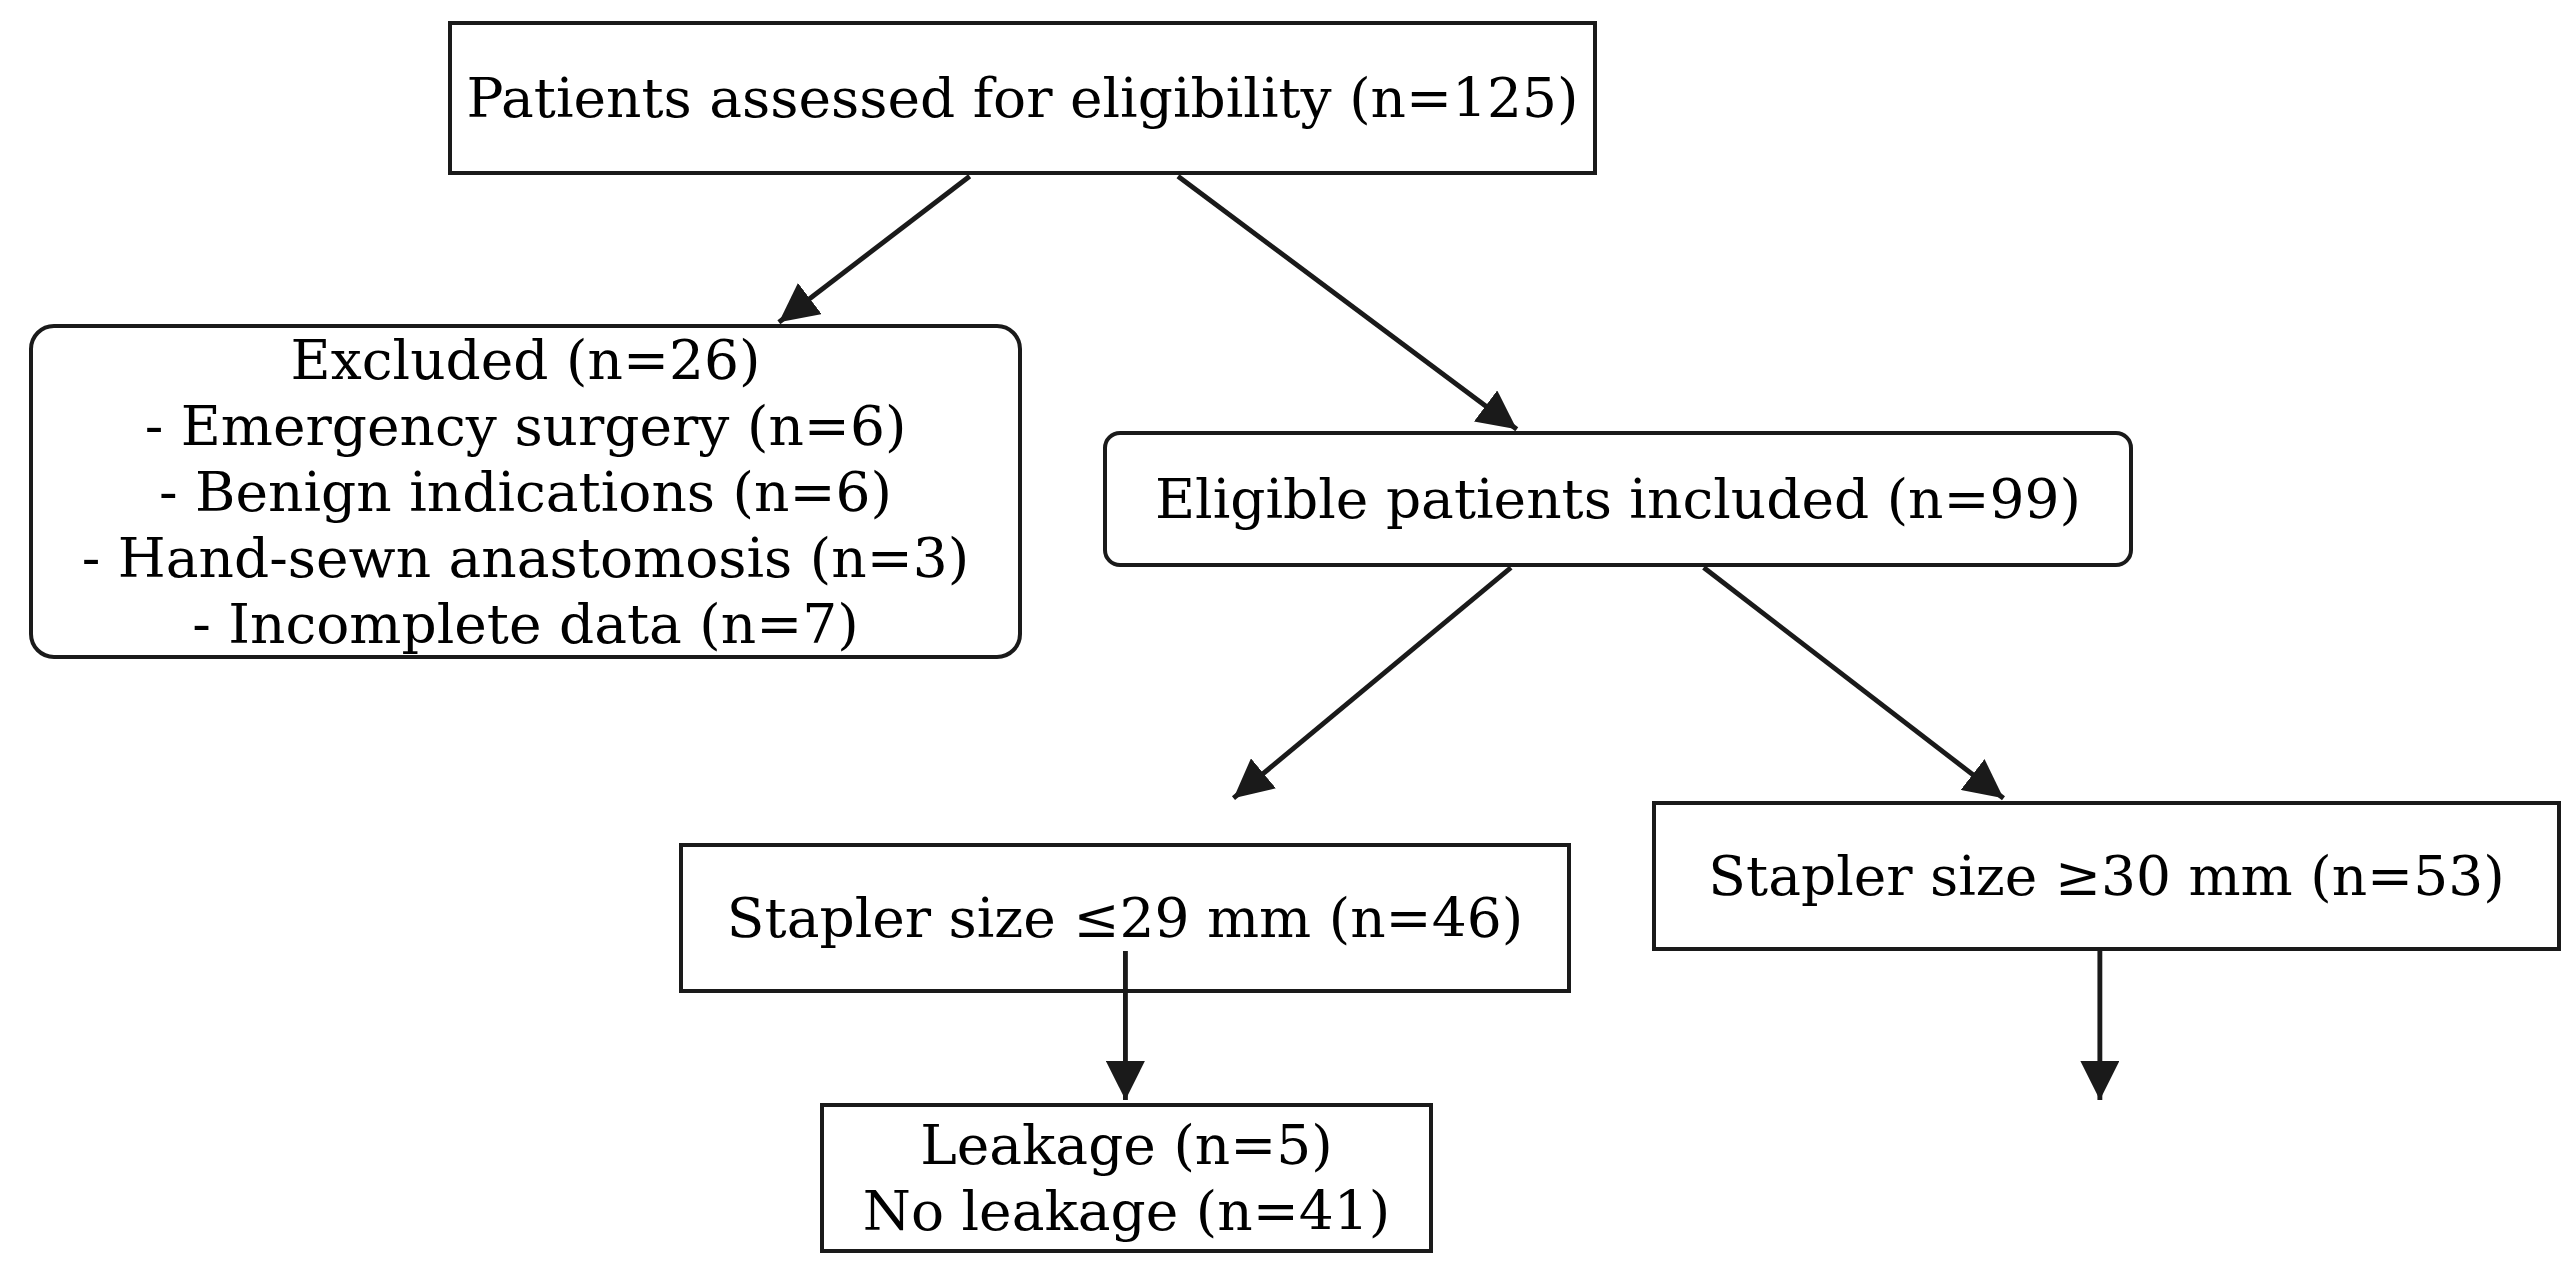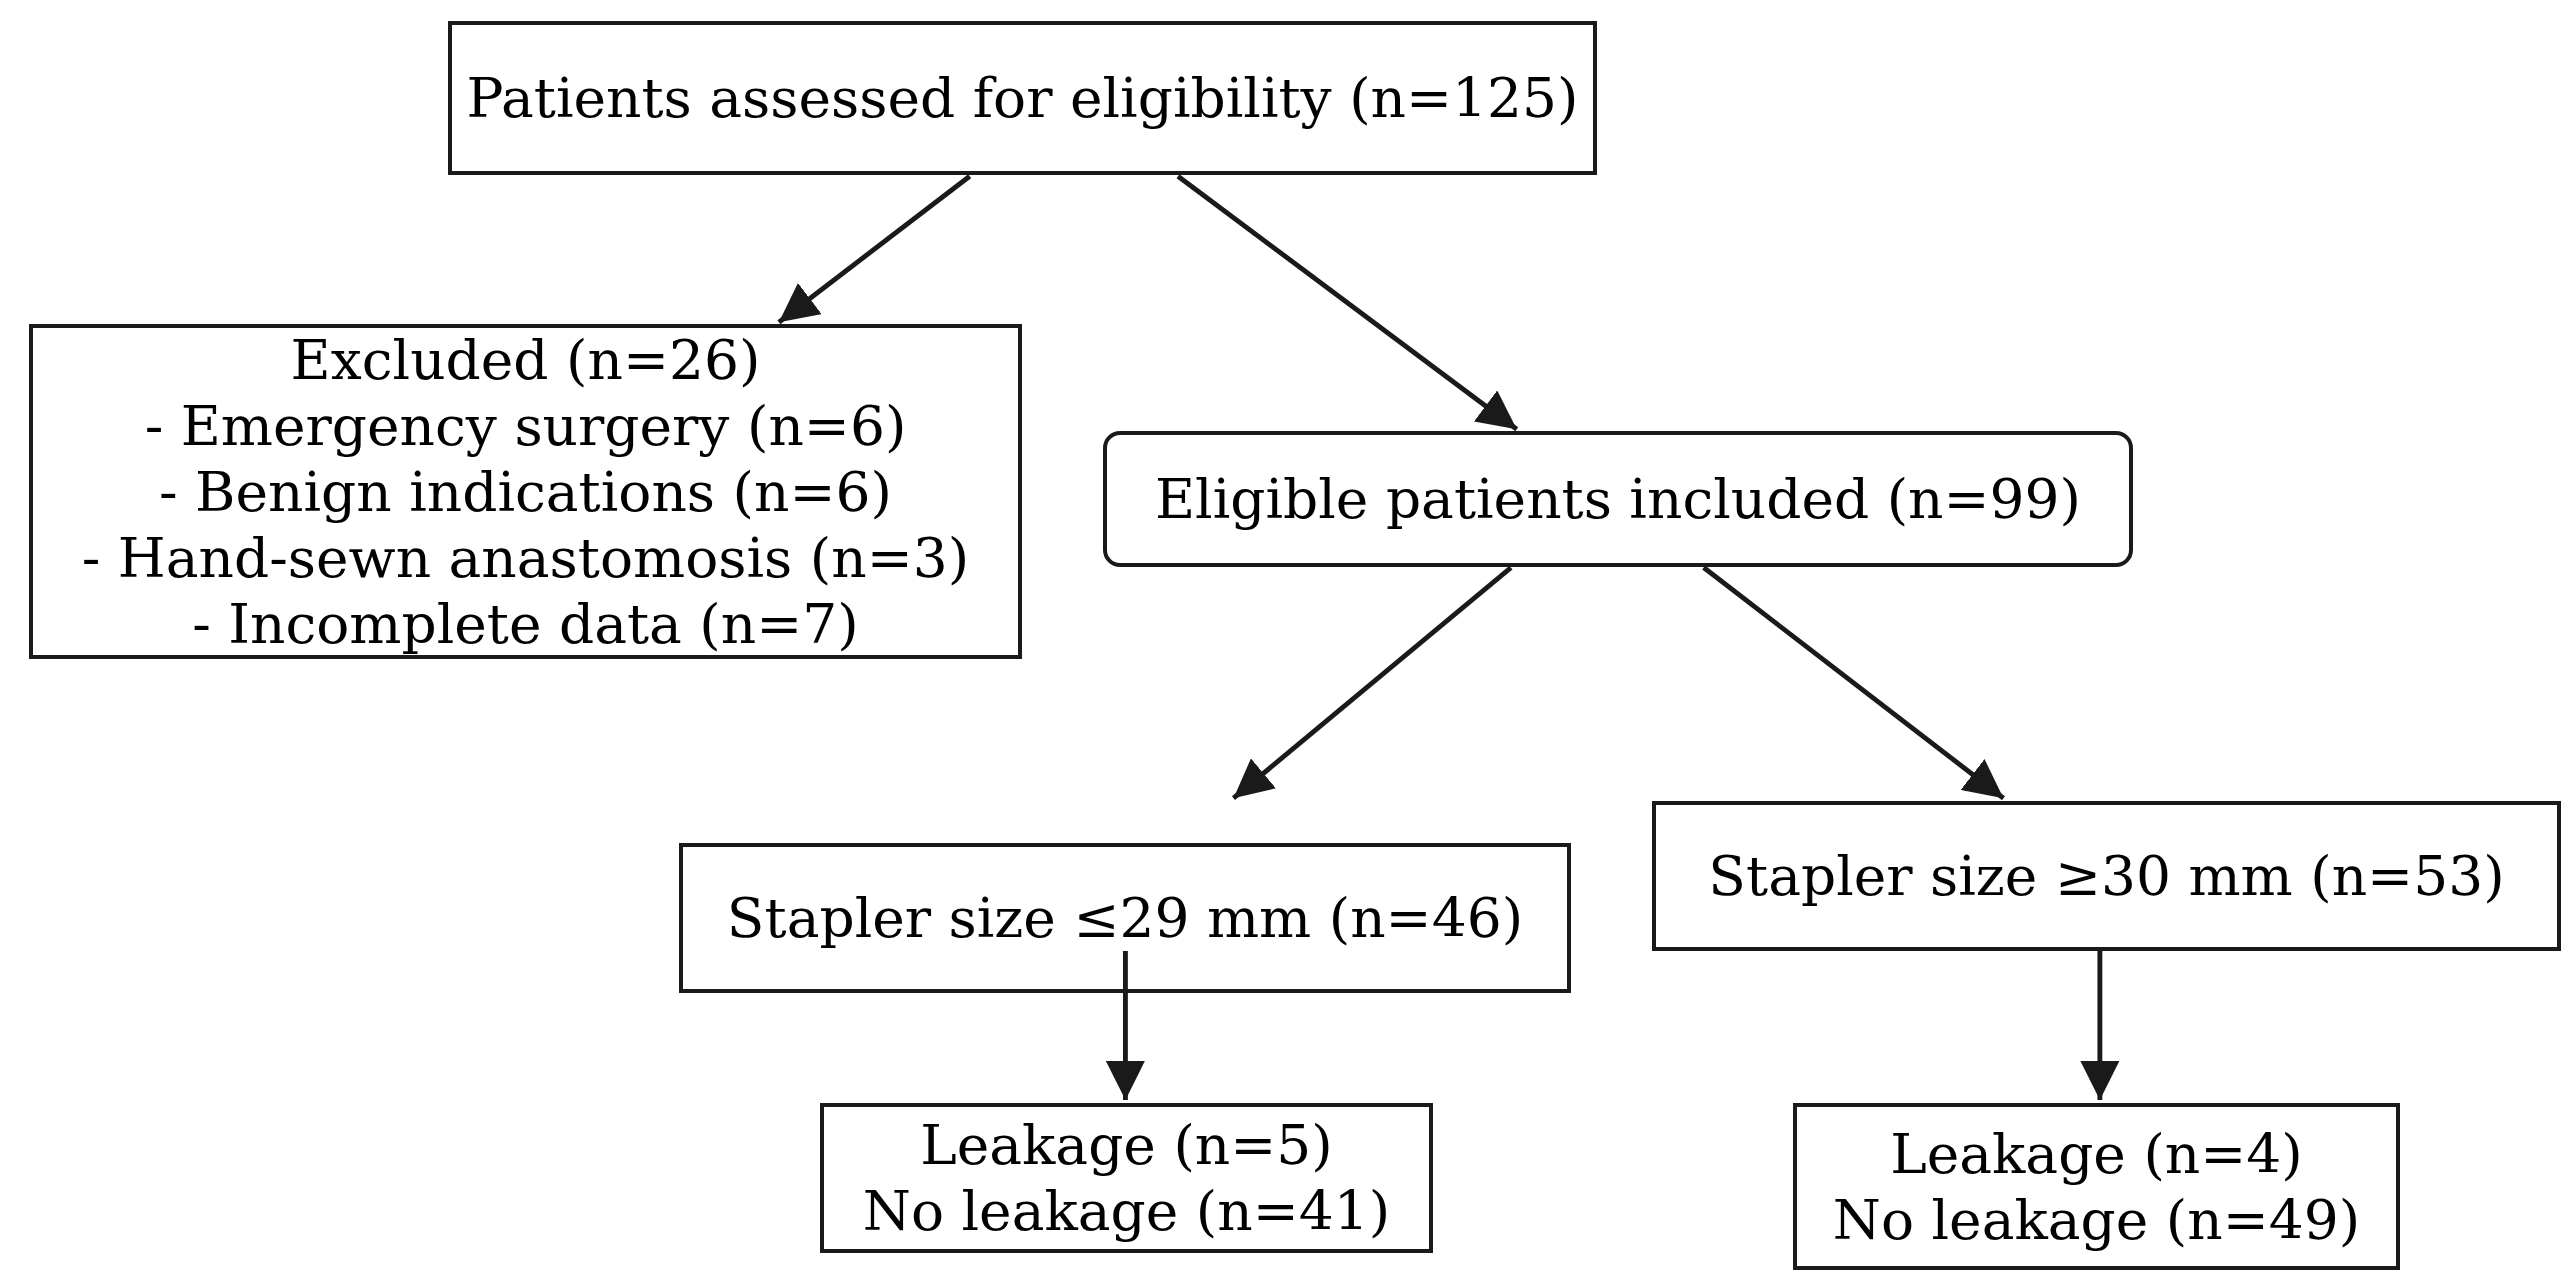--- a/index.html
+++ b/index.html
@@ -71,21 +71,21 @@
     <line x1="1552" y1="583" x2="1267" y2="820" marker-end="url(#ah)"></line>
     <line x1="1750" y1="583" x2="2058" y2="820" marker-end="url(#ah)"></line>
     <line x1="1156" y1="977" x2="1156" y2="1130" marker-end="url(#ah)"></line>
     <line x1="2157" y1="977" x2="2157" y2="1130" marker-end="url(#ah)"></line>
   </svg>
 
   <div class="node" style="left:448px; top:21.4px; width:1149px; height:154px;">
     <div class="line">Patients assessed for eligibility (n=125)</div>
   </div>
 
-  <div class="node" style="left:29px; top:324px; width:993px; height:335px;">
+  <div class="node" style="left:29px; top:324px; width:993px; height:335px;border-radius:25px;">
     <div class="line">Excluded (n=26)</div>
     <div class="line">- Emergency surgery (n=6)</div>
     <div class="line">- Benign indications (n=6)</div>
     <div class="line">- Hand-sewn anastomosis (n=3)</div>
     <div class="line">- Incomplete data (n=7)</div>
   </div>
 
   <div class="node" style="left:1103px; top:431px; width:1030px; height:136px;border-radius:17px;">
     <div class="line">Eligible patients included (n=99)</div>
   </div>
@@ -96,19 +96,15 @@
 
   <div class="node" style="left:1652px; top:801px; width:909px; height:150px;">
     <div class="line">Stapler size ≥30 mm (n=53)</div>
   </div>
 
   <div class="node" style="left:820px; top:1103px; width:613px; height:150px;">
     <div class="line">Leakage (n=5)</div>
     <div class="line">No leakage (n=41)</div>
   </div>
 
-  <div class="node" style="left:1793px; top:1103px; width:607px; height:167px;">
-    <div class="line">Leakage (n=4)</div>
-    <div class="line">No leakage (n=49)</div>
-  </div>
 
 </div>
 
 
 </body></html>

